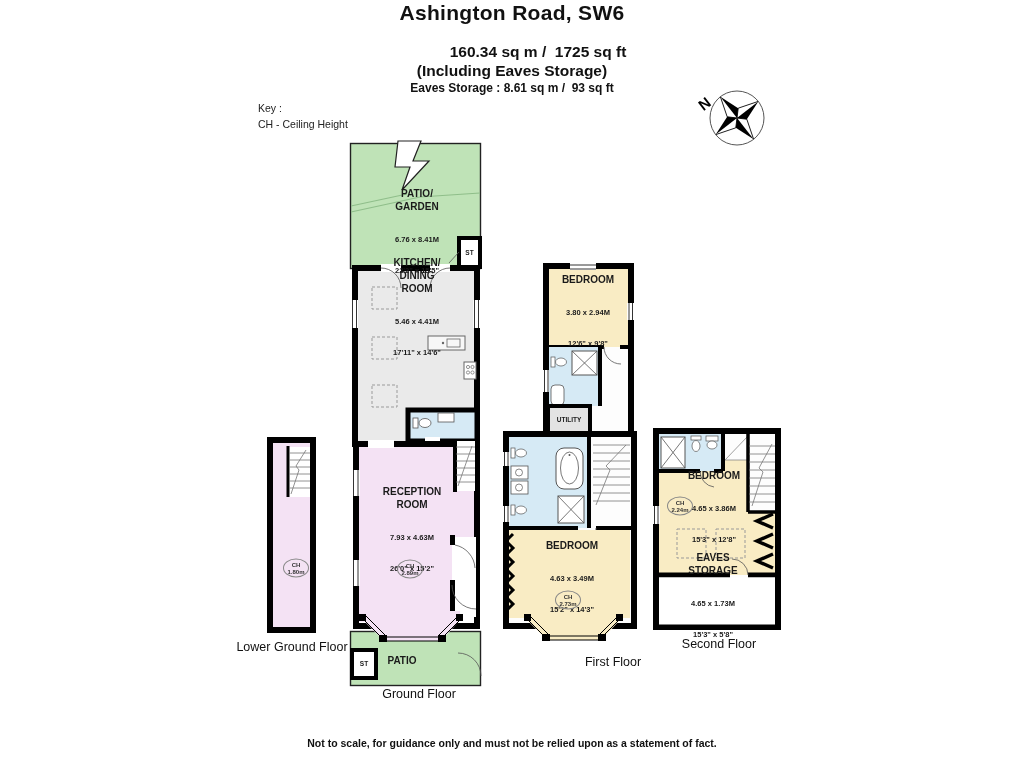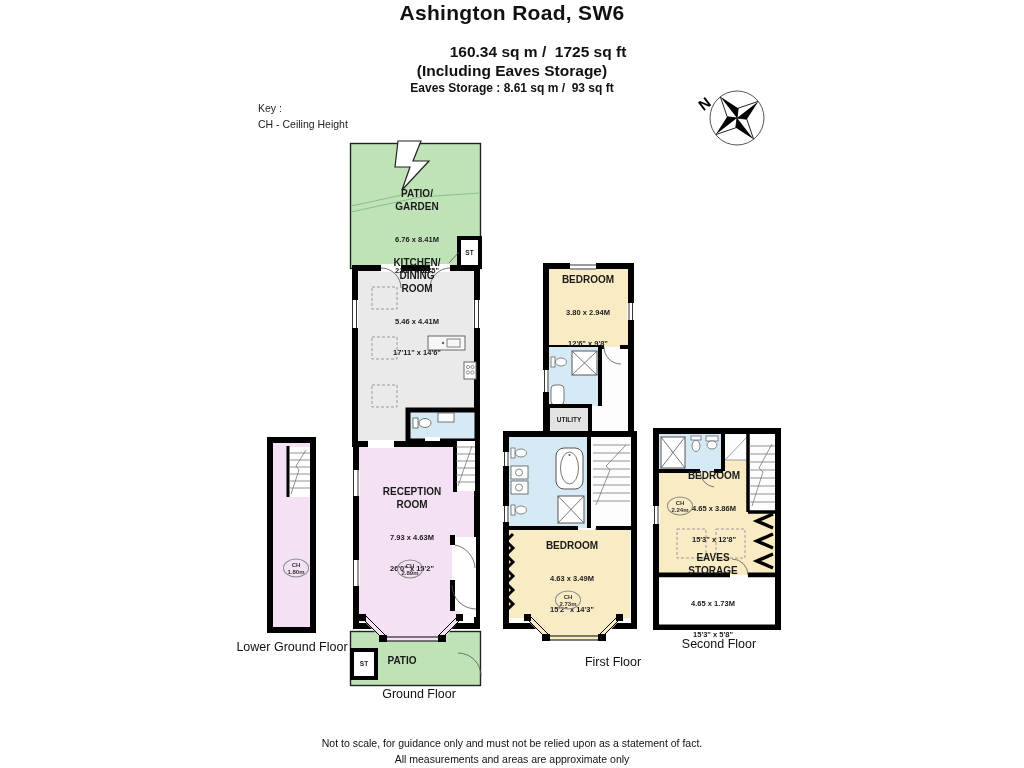--- a/index.html
+++ b/index.html
@@ -12,21 +12,21 @@
   .h-eaves{top:81px;font-size:12px;}
   .keyblock{position:absolute;left:258px;top:100px;font-size:10.5px;color:#222;line-height:1.55;}
   .lbl{position:absolute;transform:translate(-50%,-50%);text-align:center;font-weight:bold;color:#1a1a1a;white-space:pre-line;line-height:1.3;}
   .name{font-size:10px;}
   .dims{font-size:7.5px;margin-top:1px;}
   .tiny{font-size:6.5px;}
   .floorlbl{position:absolute;transform:translate(-50%,-50%);font-weight:normal;font-size:12.5px;white-space:nowrap;color:#111;}
   .ch{position:absolute;transform:translate(-50%,-50%);width:24px;height:17px;border:1px solid #888;border-radius:50%;
       font-size:6px;font-weight:bold;display:flex;align-items:center;justify-content:center;text-align:center;
       white-space:pre-line;line-height:1.05;color:#333;background:transparent;}
-  .foot{position:absolute;left:0;width:1024px;text-align:center;font-weight:normal;font-size:10.5px;color:#111;}
+  .foot{position:absolute;left:0;width:1024px;text-align:center;font-weight:bold;font-size:10.5px;color:#111;}
   .north{position:absolute;left:699px;top:95px;font-weight:bold;font-size:15px;transform:rotate(-38deg);color:#000;}
   svg{position:absolute;left:0;top:0;}
 </style>
 </head>
 <body>
 
 <div id="canvas">
 
   <div class="hdr h-title">Ashington Road, SW6</div>
   <div class="hdr h-area">160.34 sq m /  1725 sq ft</div>
@@ -400,15 +400,14 @@
 
   <div class="lbl" style="left:713px;top:595px;">
     <div class="name">EAVES
 STORAGE</div>
     <div class="dims">4.65 x 1.73M</div>
     <div class="dims">15'3" x 5'8"</div>
   </div>
   <div class="floorlbl" style="left:719px;top:644px;">Second Floor</div>
 
   <div class="foot" style="top:737px;">Not to scale, for guidance only and must not be relied upon as a statement of fact.</div>
-  <div class="foot" style="top:753px;">All measurements and areas are approximate only</div>
 
 </div>
 
 </body></html>

